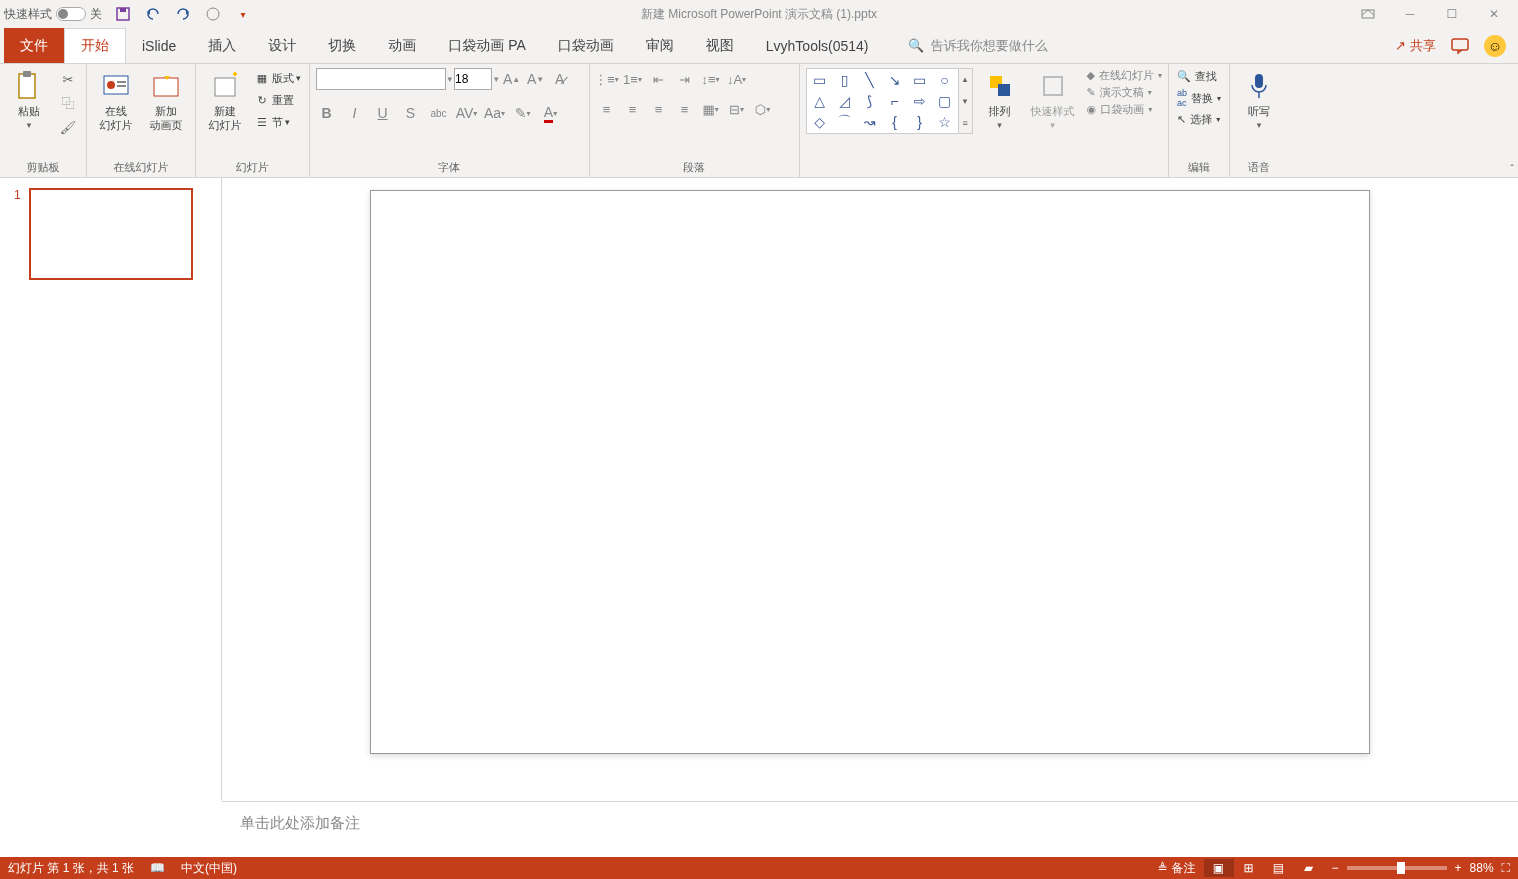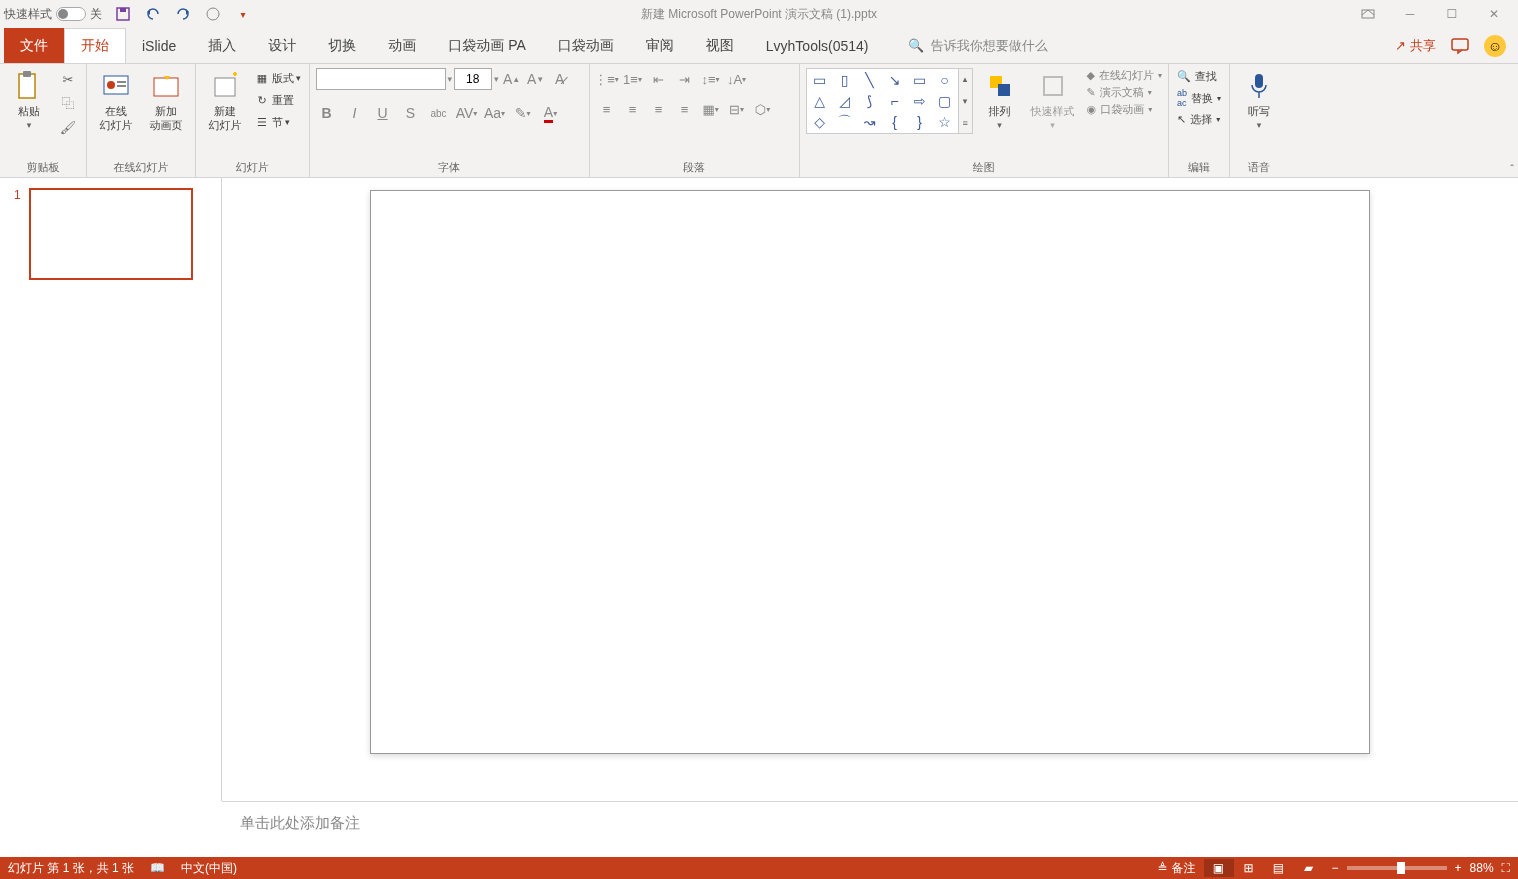--- a/index.html
+++ b/index.html
@@ -38,21 +38,21 @@
     .big-btn-arrow { font-size: 9px; color: #666; }
     
     .small-btns { display: flex; flex-direction: column; gap: 2px; }
     .small-btn { width: 24px; height: 22px; display: flex; align-items: center; justify-content: center; cursor: pointer; font-size: 13px; color: #666; }
     
     .dropdown-row { display: flex; align-items: center; gap: 2px; font-size: 11px; color: #444; cursor: pointer; padding: 2px; }
     .ddicon { width: 16px; height: 16px; display: flex; align-items: center; justify-content: center; }
     
     .font-row { display: flex; align-items: center; gap: 2px; }
     .font-name { width: 130px; height: 22px; border: 1px solid #aaa; background: #fff; font-size: 12px; padding: 0 4px; }
-    .font-size { width: 38px; height: 22px; border: 1px solid #aaa; background: #fff; font-size: 12px; text-align: left; padding: 0 11px; }
+    .font-size { width: 38px; height: 22px; border: 1px solid #aaa; background: #fff; font-size: 12px; text-align: left; padding: 0 0; }
     .font-btn-row { display: flex; gap: 6px; margin-top: 8px; align-items: center; }
     .font-btn { width: 22px; height: 22px; display: flex; align-items: center; justify-content: center; cursor: pointer; font-size: 14px; color: #888; }
     
     .para-row { display: flex; gap: 4px; }
     .para-btn { width: 22px; height: 22px; display: flex; align-items: center; justify-content: center; cursor: pointer; color: #888; font-size: 13px; }
     
     .shapes-grid { display: grid; grid-template-columns: repeat(6, 24px); gap: 1px; background: #fff; border: 1px solid #ccc; padding: 1px; }
     .shape-cell { width: 24px; height: 20px; display: flex; align-items: center; justify-content: center; cursor: pointer; color: #3b5998; font-size: 14px; }
     .shapes-scroll { width: 14px; display: flex; flex-direction: column; justify-content: space-between; border: 1px solid #ccc; border-left: none; }
     .shapes-scroll div { height: 20px; display: flex; align-items: center; justify-content: center; font-size: 9px; color: #666; cursor: pointer; }
@@ -373,21 +373,20 @@
             <span>演示文稿</span> 
             <span style="font-size:8px">▾</span>
           </div>
         <div class="shape-opt">
             <span>◉</span>
             <span>口袋动画</span> 
             <span style="font-size:8px">▾</span>
           </div>
       </div>
     </div>
-    <div class="group-label">绘图</div>
   </div>
 
   <div class="group">
     <div class="group-content">
       <div class="edit-col">
         <div class="edit-item">
             <span>🔍</span>
             <span>查找</span>
           </div>
         <div class="edit-item">

